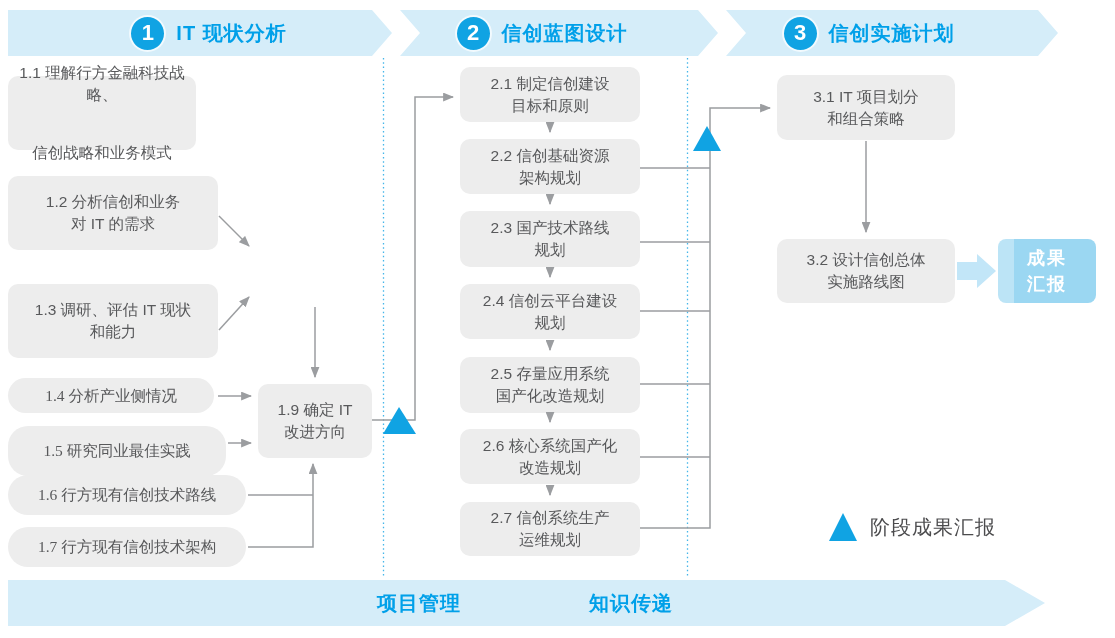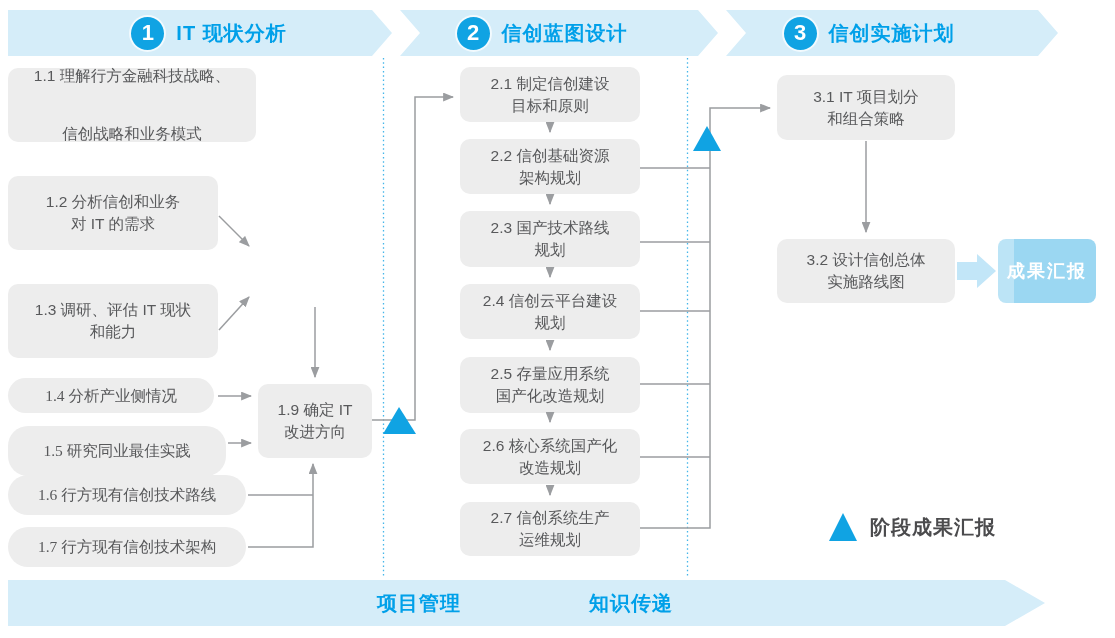--- a/index.html
+++ b/index.html
@@ -30,35 +30,35 @@
   .phase-title{font-weight:bold;font-size:20px;color:var(--banner-text);letter-spacing:1px;white-space:nowrap;}
 
   
   .gbox{position:absolute;background:var(--box-bg);border-radius:10px;color:var(--box-text);
         display:flex;flex-direction:column;justify-content:center;align-items:center;
         text-align:center;font-size:15.5px;line-height:1.42;padding:0 2px;}
   .pill{border-radius:20px;font-family:Liberation Serif, serif;}
 
   
   .result-box{position:absolute;border-radius:8px;color:#fff;font-weight:bold;font-size:18px;
-        letter-spacing:2px;line-height:1.45;display:flex;flex-direction:row;justify-content:center;
+        letter-spacing:2px;line-height:1.45;display:flex;flex-direction:column;justify-content:center;
         align-items:center;text-align:right;
         background:linear-gradient(90deg,var(--result-band) 0 16px,var(--result-bg) 16px);}
 
   
   .footer-banner{position:absolute;left:8px;top:580px;width:1037px;height:46px;background:var(--banner-bg);
         clip-path:polygon(0 0,calc(100% - 40px) 0,100% 50%,calc(100% - 40px) 100%,0 100%);}
   .footer-label{position:absolute;top:580px;height:46px;line-height:46px;font-weight:bold;
         font-size:20px;color:var(--banner-text);letter-spacing:1px;}
 
   
   .legend{position:absolute;left:829px;top:513px;display:flex;align-items:flex-end;gap:13px;}
   .legend-tri{width:0;height:0;border-left:14px solid transparent;border-right:14px solid transparent;
         border-bottom:28px solid var(--accent);}
-  .legend-label{font-weight:bold;font-size:20px;color:var(--legend-text);letter-spacing:1px;line-height:28px;}
+  .legend-label{font-weight:normal;font-size:20px;color:var(--legend-text);letter-spacing:1px;line-height:28px;}
 
   
   .overlay{position:absolute;left:0;top:0;pointer-events:none;}
   .conn{fill:none;stroke:var(--connector);stroke-width:1.5;}
   .divider-line{stroke:var(--divider);stroke-width:1.3;stroke-dasharray:1.5 2.8;fill:none;}
   .tri{fill:var(--accent);}
 </style>
 </head>
 <body>
 
@@ -76,21 +76,21 @@
       <span class="phase-title">信创蓝图设计</span>
     </span>
   </div>
   <div class="banner notch" style="left:726px;width:332px;">
     <span style="display:flex;align-items:center;gap:10px;transform:translateX(-24px);">
       <span class="phase-circle">3</span>
       <span class="phase-title">信创实施计划</span>
     </span>
   </div>
 
-  <div class="gbox" style="left:8px;top:68px;width:248px;height:74px;gap:36px;">
+  <div class="gbox" style="left:8px;top:76px;width:188px;height:74px;gap:36px;">
     <span>1.1 理解行方金融科技战略、</span>
     <span>信创战略和业务模式</span>
   </div>
   <div class="gbox" style="left:8px;top:176px;width:210px;height:74px;text-align:right;">
     <span>1.2 分析信创和业务</span>
     <span>对 IT 的需求</span>
   </div>
   <div class="gbox" style="left:8px;top:284px;width:210px;height:74px;">
     <span>1.3 调研、评估 IT 现状</span>
     <span>和能力</span>

